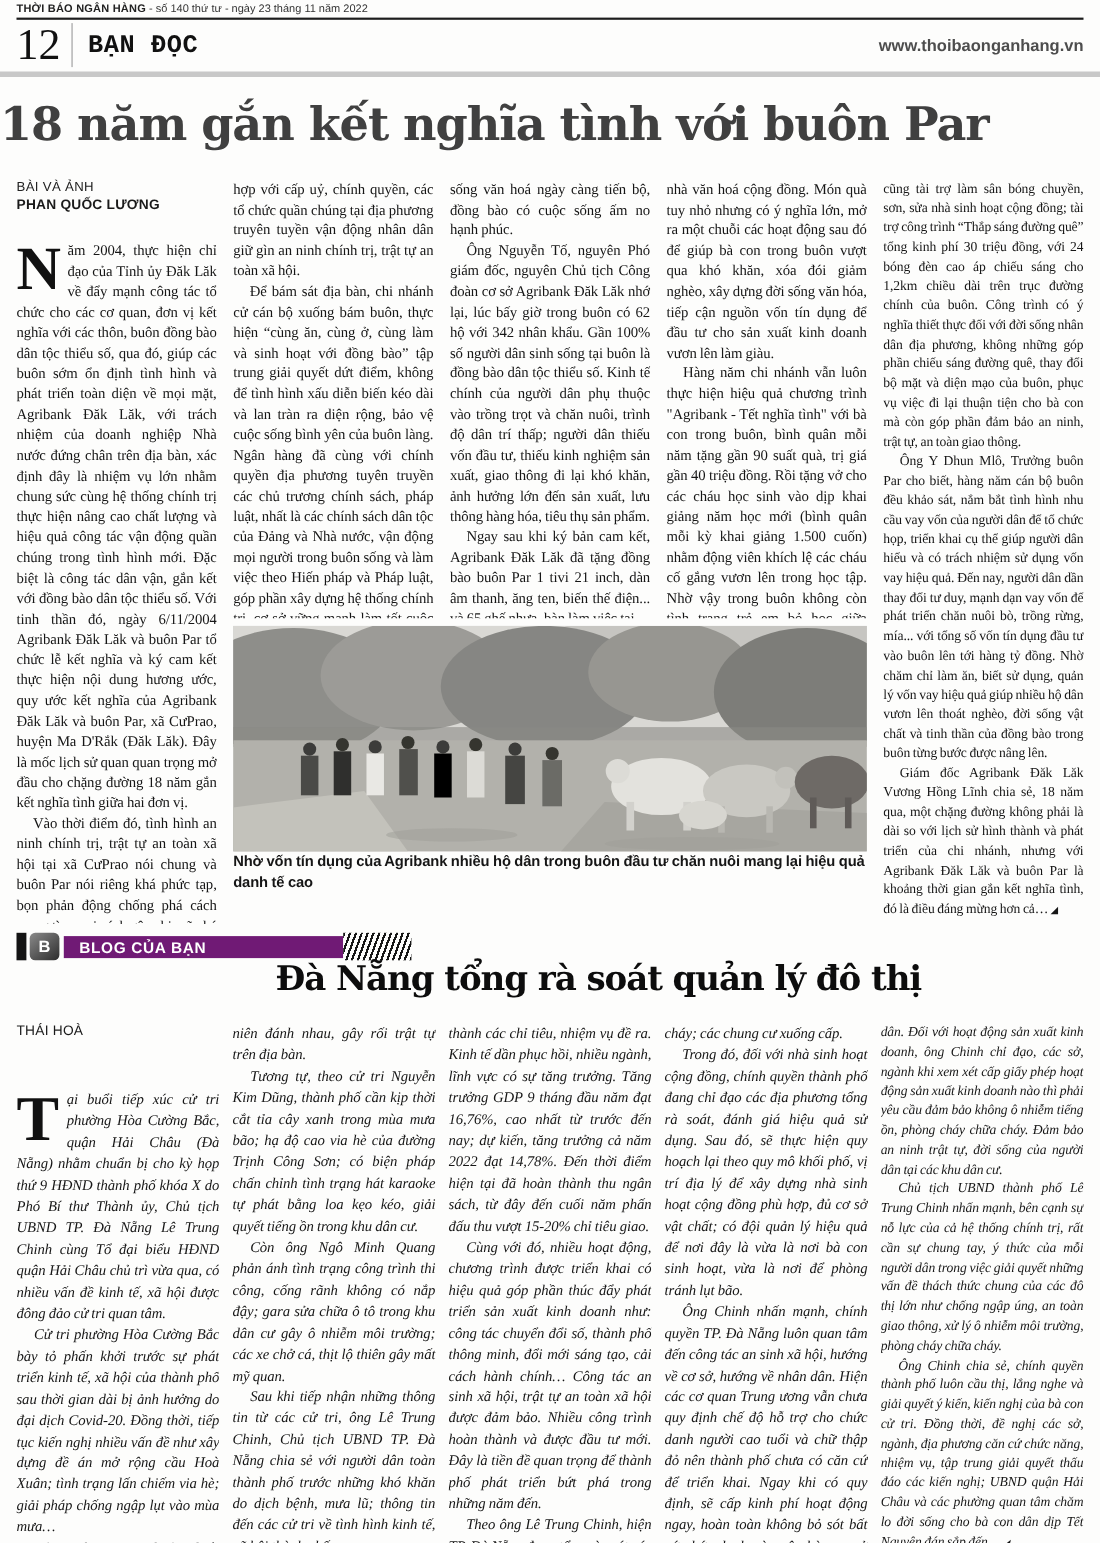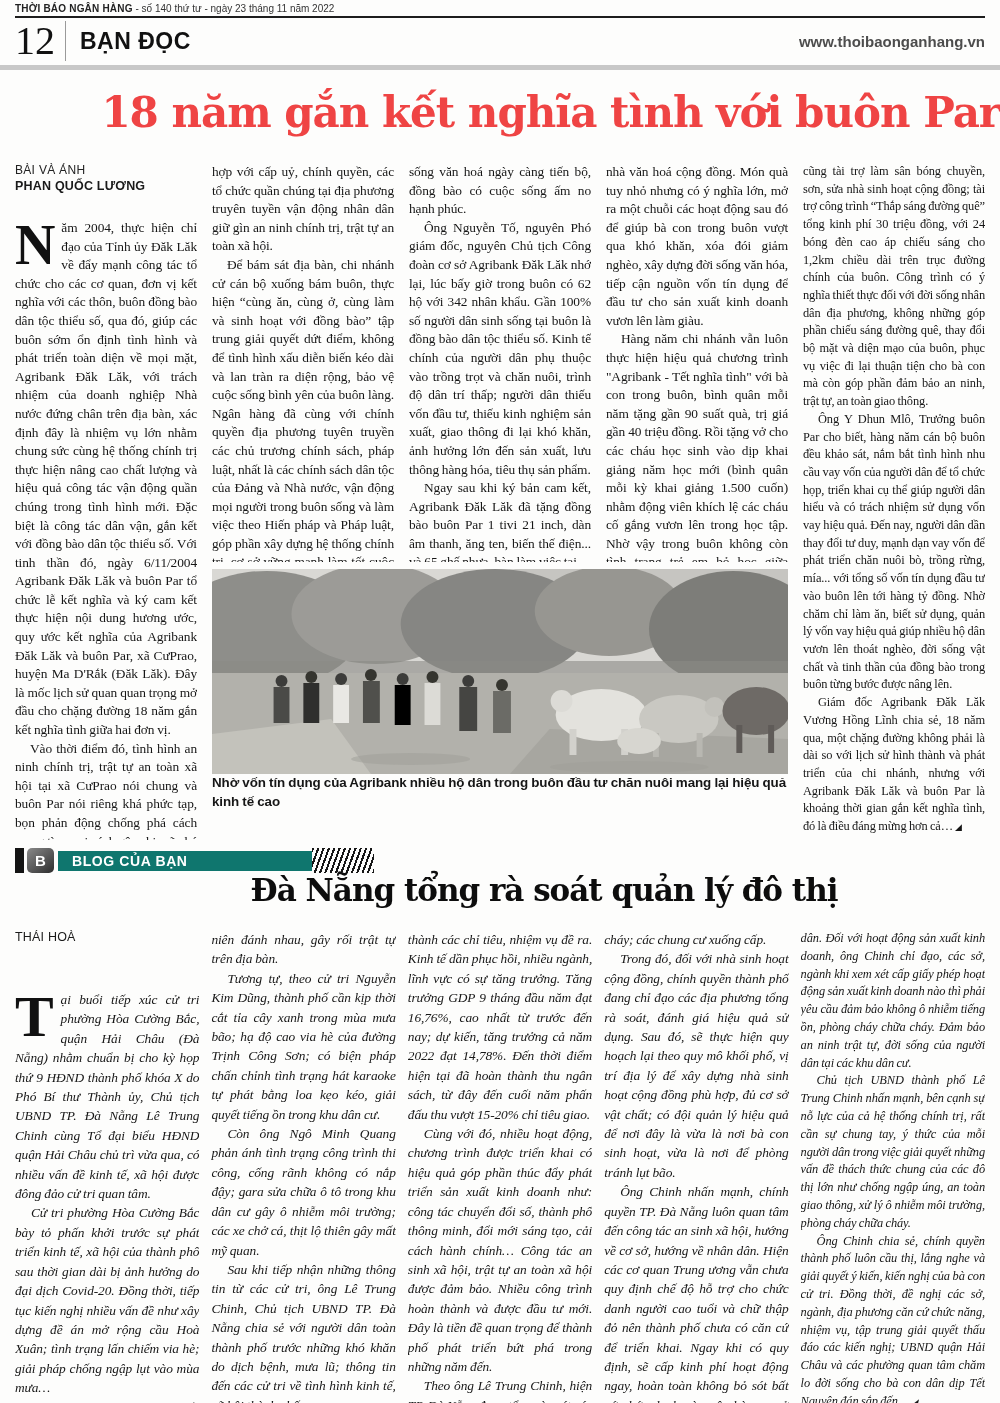--- a/index.html
+++ b/index.html
@@ -9,28 +9,28 @@
   
   .topbar{position:absolute;top:3px;left:15px;right:15px;font-family:"Liberation Sans",sans-serif;
           font-size:10px;color:#222;white-space:nowrap;}
   .topbar .paper{font-weight:bold;letter-spacing:.2px;}
   .topbar .issue{font-weight:normal;color:#333;}
   .toprule{position:absolute;top:16px;left:15px;right:15px;border-top:2px solid #1d1d1d;}
 
   .header{position:absolute;top:20px;left:15px;right:15px;height:42px;display:flex;align-items:center;}
   .pageno{font-family:"Liberation Serif",serif;font-size:40px;font-weight:normal;color:#111;line-height:42px;}
   .vrule{width:1px;height:40px;background:#9a9a9a;margin:0 14px 0 10px;}
-  .sectitle{font-family:Liberation Sans, sans-serif;font-weight:bold;font-size:23px;letter-spacing:.5px;color:#111;text-align:center;}
+  .sectitle{font-family:Liberation Mono, monospace;font-weight:bold;font-size:23px;letter-spacing:.5px;color:#111;text-align:center;}
   .website{margin-left:auto;font-family:"Liberation Sans",sans-serif;font-weight:bold;font-size:15px;color:#4d4d4d;}
   .grayband{position:absolute;top:65px;left:0;right:0;height:5px;background:#c8c8c8;}
 
   
-  .headline1{position:absolute;top:88px;left:0;width:100%;text-align:right;
+  .headline1{position:absolute;top:88px;left:0;width:100%;text-align:left;
              font-family:"DejaVu Serif",serif;font-weight:bold;font-size:42px;
-             letter-spacing:-1px;color:#ef4444;}
+             letter-spacing:-1px;color:#404040;}
 
   
   .a1grid{position:absolute;top:163px;left:15px;right:15px;display:grid;
           grid-template-columns:repeat(5,1fr);grid-template-rows:399px auto;column-gap:15px;}
   .a1col{overflow:hidden;text-align:justify;}
   .a1c1,.a1c5{grid-row:1/3;height:677px;}
   .a1c2,.a1c3,.a1c4{grid-row:1;height:399px;}
   .body1 p{margin:0;font-size:13.4px;line-height:18.6px;letter-spacing:-.1px;word-spacing:-.4px;color:#161616;}
   .body1 p.indent{text-indent:15px;}
   .a1c5 p{font-size:12.4px;line-height:17.7px;word-spacing:-.6px;}
@@ -45,21 +45,21 @@
   .photo{width:100%;height:205px;display:block;background:#cfcfcc;}
   .caption{margin:4px 0 0 0;font-family:"Liberation Sans",sans-serif;font-weight:bold;
            font-size:12px;color:#1b1b1b;text-align:left;letter-spacing:-.2px;}
 
   
   .blogbar{position:absolute;top:848px;left:15px;height:25px;display:flex;align-items:center;}
   .bloglead{width:9px;height:25px;background:#141414;margin-right:3px;}
   .blogicon{width:27px;height:25px;border-radius:5px;background:linear-gradient(140deg,#8a8a8a,#2d2d2d);
             color:#fff;font-family:"Liberation Sans",sans-serif;font-weight:bold;font-size:15px;
             display:flex;align-items:center;justify-content:center;margin-right:4px;}
-  .blogtitle{height:20px;background:#0f766e;color:#fff;display:flex;align-items:center;
+  .blogtitle{height:20px;background:#701a75;color:#fff;display:flex;align-items:center;
              padding:0 40px 0 14px;font-family:"Liberation Sans",sans-serif;font-weight:bold;
              font-size:14px;letter-spacing:.6px;min-width:200px;}
   .bloghatch{width:62px;height:25px;
              background:repeating-linear-gradient(110deg,#161616 0 2px,#fdfdfc 2px 5px);}
 
   
   .headline2{position:absolute;top:872px;left:0;width:100%;text-align:center;
              font-family:"DejaVu Serif",serif;font-weight:bold;font-size:31px;
              letter-spacing:-1px;color:#0d0d0d;padding-left:44px;}
 
@@ -173,21 +173,21 @@
             <rect x="488" y="164" width="6" height="24" fill="#b8b7b1"></rect>
             <circle cx="506" cy="138" r="10" fill="#c2c1bb"></circle>
           <ellipse cx="548" cy="142" rx="34" ry="24" fill="#6e6a66"></ellipse>
             <rect x="528" y="156" width="6" height="28" fill="#5f5b58"></rect>
             <rect x="560" y="156" width="6" height="28" fill="#5f5b58"></rect>
           <ellipse cx="430" cy="172" rx="22" ry="13" fill="#d7d6d0"></ellipse>
         </g>
         <ellipse cx="200" cy="190" rx="60" ry="6" fill="#9e9d97" opacity="0.5"></ellipse>
         <ellipse cx="420" cy="198" rx="80" ry="6" fill="#9e9d97" opacity="0.4"></ellipse>
       </svg>
-      <p class="caption">Nhờ vốn tín dụng của Agribank nhiều hộ dân trong buôn đầu tư chăn nuôi mang lại hiệu quả kinh tế cao</p>
+      <p class="caption">Nhờ vốn tín dụng của Agribank nhiều hộ dân trong buôn đầu tư chăn nuôi mang lại hiệu quả danh tế cao</p>
     </div>
   </div>
 
   <div class="blogbar">
     <div class="bloglead"></div>
     <div class="blogicon">B</div>
     <div class="blogtitle">BLOG CỦA BẠN</div>
     <div class="bloghatch"></div>
   </div>
 

